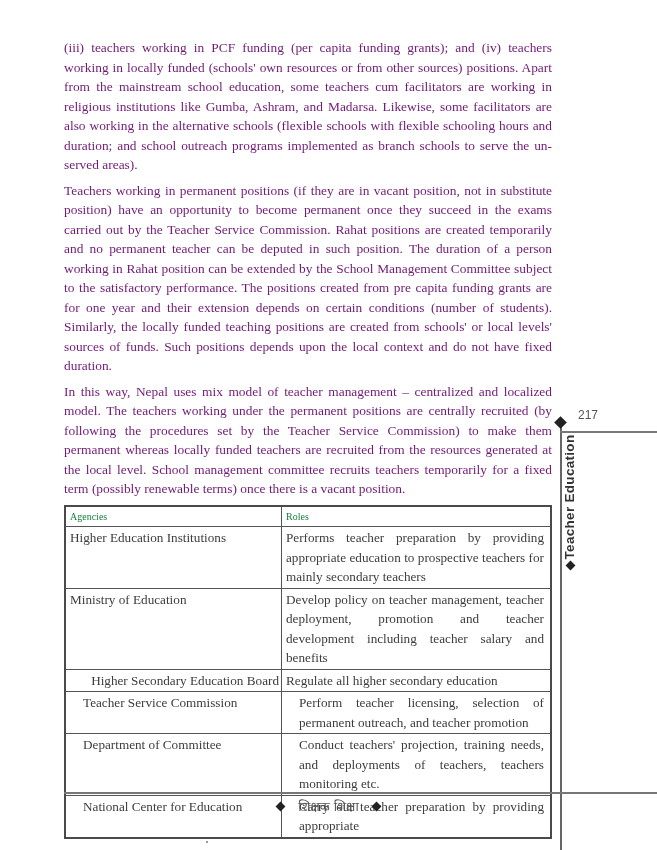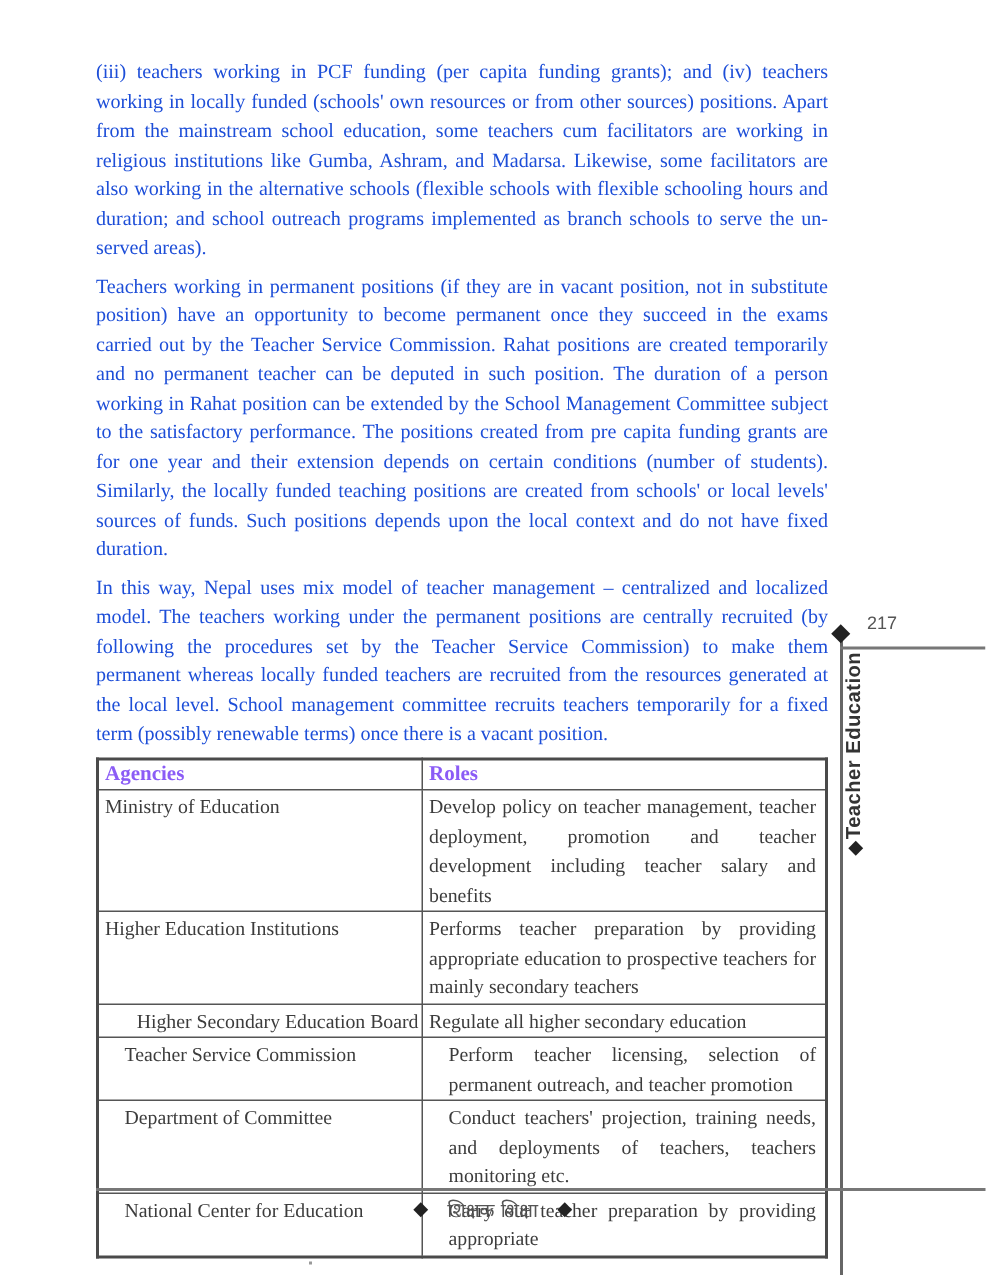--- a/index.html
+++ b/index.html
@@ -19,41 +19,41 @@
     position: absolute;
     left: 64px;
     top: 38px;
     width: 488px;
   }
   p.para {
     margin: 0 0 6px 0;
     font-size: 13.4px;
     line-height: 19.5px;
     text-align: justify;
-    color: #1d4ed8;
+    color: #701a75;
   }
   table.agencies {
     border-collapse: collapse;
     width: 488px;
     margin-top: 1px;
     border: 2px solid #4a4a4a;
   }
   table.agencies th, table.agencies td {
     border: 1.5px solid #555;
     vertical-align: top;
     text-align: left;
     font-size: 13.2px;
     line-height: 19.5px;
     padding: 1px 6px 1px 4px;
     color: #3c3c3c;
   }
   table.agencies th {
-    font-weight: bold;
-    color: #8b5cf6;
-    font-size: 14px;
+    font-weight: normal;
+    color: #15803d;
+    font-size: 10px;
     padding-top: 0px;
     padding-bottom: 0px;
     height: 19px;
   }
   table.agencies td.agency { width: 192px; }
   table.agencies td.role { text-align: justify; }
   tr.tall td { height: 58px; }
   tr.short td { height: 19px; text-align: right; }
   tr.mid td { height: 38px; padding-left: 17px; }
 
@@ -165,26 +165,26 @@
 
   <table class="agencies">
     <thead>
       <tr>
         <th>Agencies</th>
         <th>Roles</th>
       </tr>
     </thead>
     <tbody>
       <tr class="tall">
+        <td class="agency">Higher Education Institutions</td>
+        <td class="role">Performs teacher preparation by providing appropriate education to prospective teachers for mainly secondary teachers</td>
+      </tr>
+      <tr class="tall">
         <td class="agency">Ministry of Education</td>
         <td class="role">Develop policy on teacher management, teacher deployment, promotion and teacher development including teacher salary and benefits</td>
-      </tr>
-      <tr class="tall">
-        <td class="agency">Higher Education Institutions</td>
-        <td class="role">Performs teacher preparation by providing appropriate education to prospective teachers for mainly secondary teachers</td>
       </tr>
       <tr class="short">
         <td class="agency" style="white-space:nowrap;padding-right:2px;">Higher Secondary Education Board</td>
         <td class="role">Regulate all higher secondary education</td>
       </tr>
       <tr class="mid">
         <td class="agency">Teacher Service Commission</td>
         <td class="role">Perform teacher licensing, selection of permanent outreach, and teacher promotion</td>
       </tr>
       <tr class="mid">

